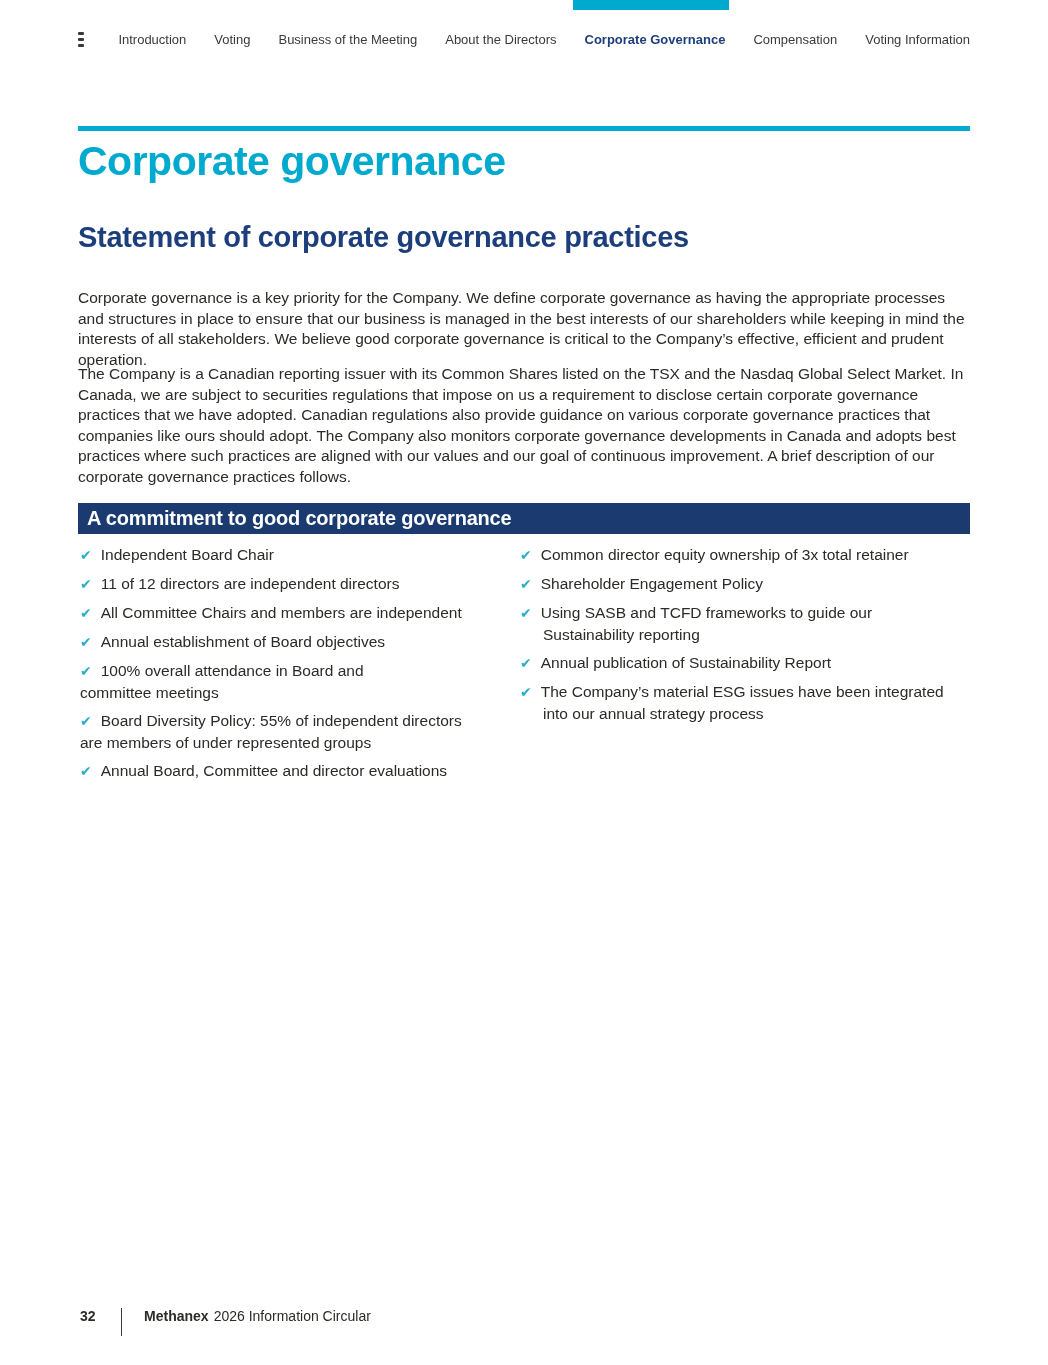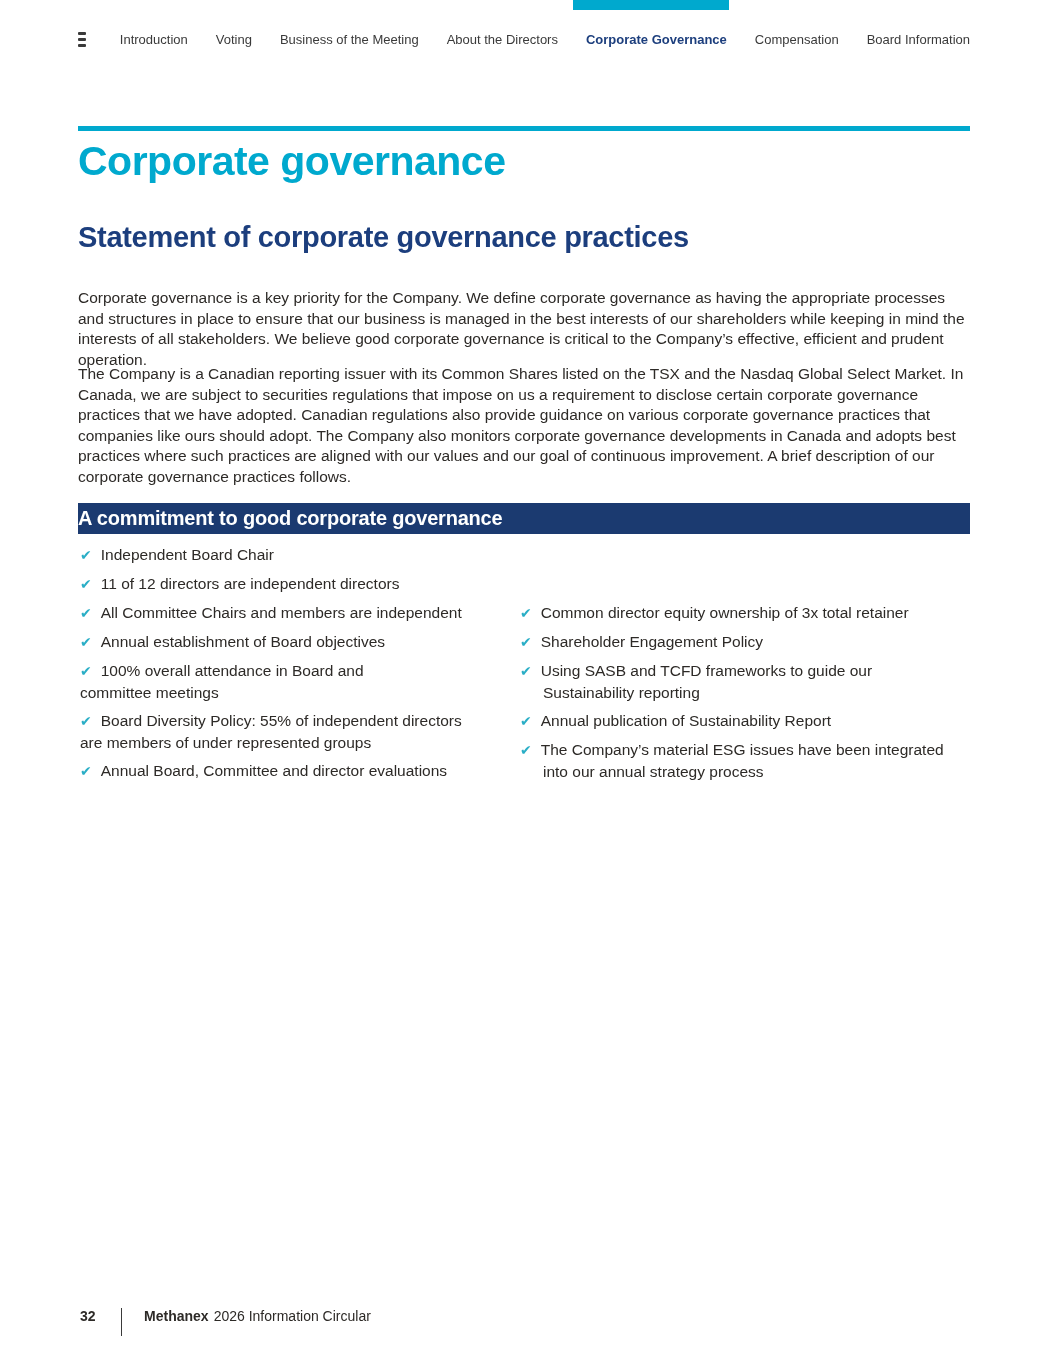--- a/index.html
+++ b/index.html
@@ -84,30 +84,30 @@
   .banner {
     position: absolute;
     left: 78px; top: 503px;
     width: 892px; height: 31px;
     background: #1b3a70;
     color: #ffffff;
     font-size: 20px;
     font-weight: 700;
     display: flex;
     align-items: center;
+    padding-left: 9px;
     letter-spacing: -0.2px;
   }
 
   
   .checklist {
     position: absolute;
     left: 80px; top: 544px;
     width: 890px;
     display: flex;
-    align-items: flex-end;
   }
   .col { list-style: none; }
   .col-left  { width: 440px; }
   .col-right { width: 450px; }
   .item {
     font-size: 15.5px;
     line-height: 21px;
     margin-bottom: 7px;
     color: #2d2a27;
   }
@@ -152,21 +152,21 @@
       <span></span>
         <span></span>
         <span></span>
     </div>
     <span class="nav-item">Introduction</span>
     <span class="nav-item">Voting</span>
     <span class="nav-item">Business of the Meeting</span>
     <span class="nav-item">About the Directors</span>
     <span class="nav-item active">Corporate Governance</span>
     <span class="nav-item">Compensation</span>
-    <span class="nav-item">Board Information</span>
+    <span class="nav-item">Voting Information</span>
   </nav>
 
   <div class="rule"></div>
 
   <h1 class="page-title">Corporate governance</h1>
   <h2 class="section-title">Statement of corporate governance practices</h2>
 
   <p class="para para-1">Corporate governance is a key priority for the Company. We define corporate governance as having the appropriate processes and structures in place to ensure that our business is managed in the best interests of our shareholders while keeping in mind the interests of all stakeholders. We believe good corporate governance is critical to the Company’s effective, efficient and prudent operation.</p>
   <p class="para para-2">The Company is a Canadian reporting issuer with its Common Shares listed on the TSX and the Nasdaq Global Select Market. In Canada, we are subject to securities regulations that impose on us a requirement to disclose certain corporate governance practices that we have adopted. Canadian regulations also provide guidance on various corporate governance practices that companies like ours should adopt. The Company also monitors corporate governance developments in Canada and adopts best practices where such practices are aligned with our values and our goal of continuous improvement. A brief description of our corporate governance practices follows.</p>
 

